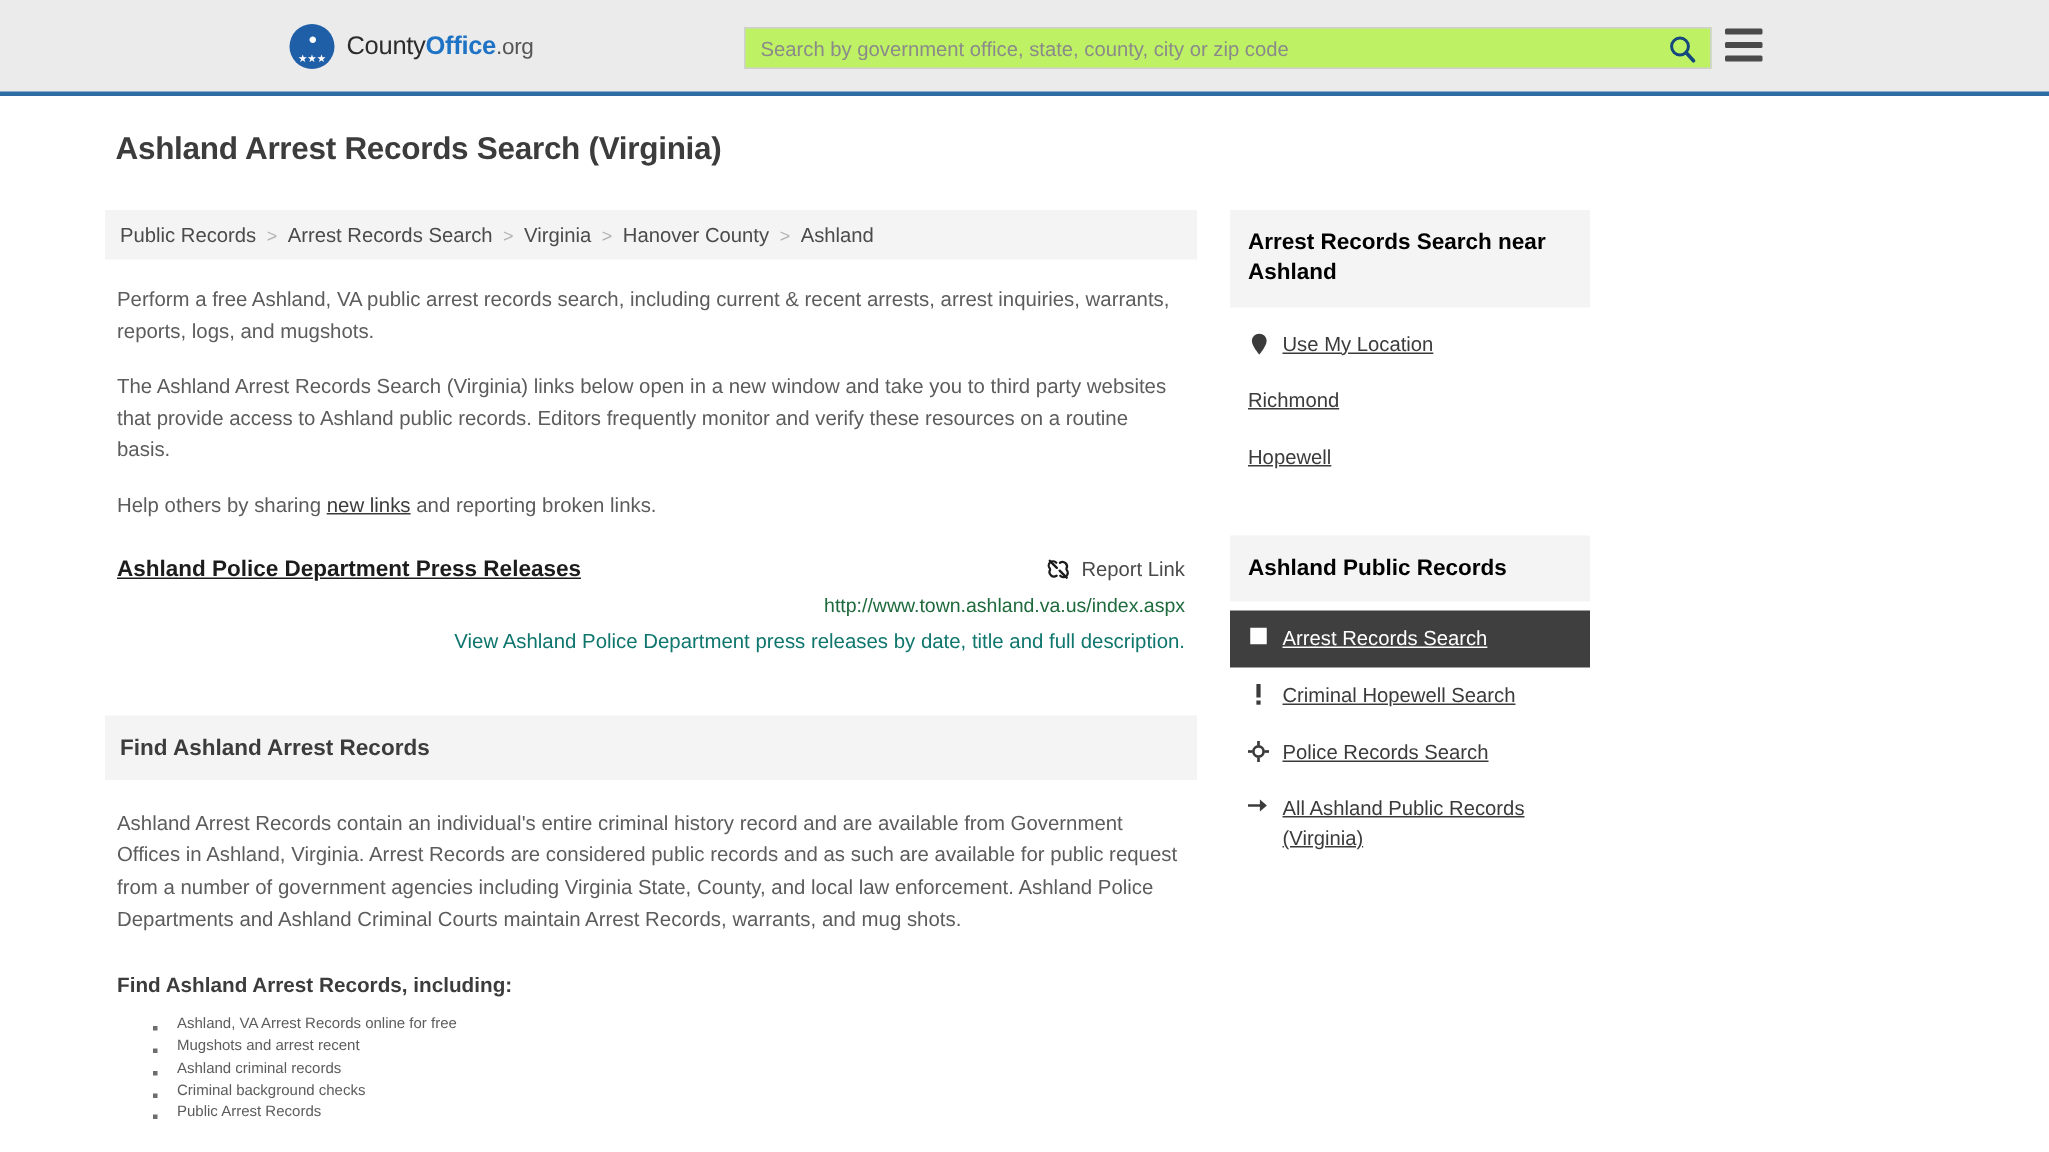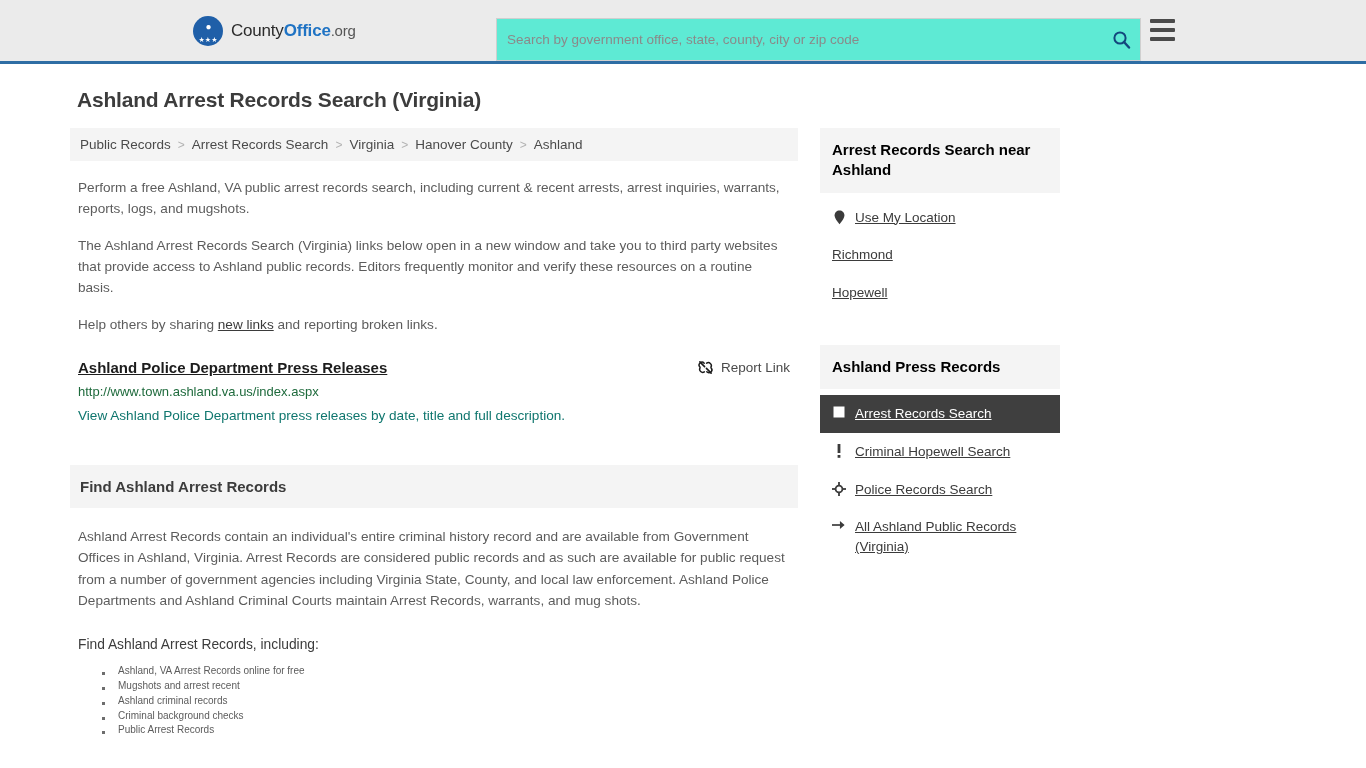--- a/index.html
+++ b/index.html
@@ -59,22 +59,22 @@
     letter-spacing: -0.2px;
   }
   .brand-text .b-county { color: #2b2b2b; }
   .brand-text .b-office { color: #1f73c4; font-weight: bold; }
   .brand-text .b-org { color: #555555; font-size: 15px; }
 
   .search-wrap {
     position: absolute;
     left: 496px;
     top: 18px;
-    width: 645px; height: 43px;
-    background: #5eead4;
+    width: 645px; height: 28px;
+    background: #bef264;
     border: 1px solid #cfcfcf;
     display: flex;
     align-items: center;
   }
   .search-input {
     flex: 1;
     border: none;
     outline: none;
     height: 26px;
     padding: 0 10px;
@@ -103,21 +103,21 @@
   }
 
   
   .page {
     width: 1130px;
     padding: 0;
     position: relative;
   }
   .container {
     width: 990px;
-    margin: 4px auto;
+    margin: 16px auto;
     padding-left: 0;
     display: flex;
     gap: 22px;
   }
   .page-title {
     width: 990px;
     margin: 0 auto;
     padding: 24px 0 12px 7px;
     font-size: 21px;
     font-weight: bold;
@@ -158,20 +158,21 @@
   .body-text p a {
     color: #3b3b3b;
     text-decoration: underline;
     font-weight: normal;
   }
 
   
   .result {
     padding: 8px 8px 0 8px;
     margin-top: 16px;
+    text-align: right;
   }
   .result-head {
     display: flex;
     align-items: flex-start;
     justify-content: space-between;
   }
   .result-title {
     font-size: 15px;
     font-weight: bold;
     color: #1c1c1c;
@@ -211,21 +212,21 @@
   }
   .section-body { padding: 0 8px; }
   .section-body p {
     font-size: 13.6px;
     line-height: 1.58;
     color: #5c5c5c;
     margin: 18px 0 0 0;
   }
   .section-body .sub-head {
     font-size: 13.8px;
-    font-weight: normal;
+    font-weight: bold;
     color: #3c3c3c;
     margin: 22px 0 0 0;
   }
   .bullets {
     margin: 9px 0 0 0;
     padding-left: 22px;
     list-style: none;
   }
   .bullets li {
     font-size: 10px;
@@ -384,21 +385,21 @@
         </li>
         <li class="side-item plain">
           <a href="#">Richmond</a>
         </li>
         <li class="side-item plain">
           <a href="#">Hopewell</a>
         </li>
       </ul>
 
       <div class="side-block">
-        <div class="side-head">Ashland Press Records</div>
+        <div class="side-head">Ashland Public Records</div>
         <ul class="side-list side-links">
 
           <li class="side-item active">
             <span class="ico">
               <svg width="12" height="12" viewBox="0 0 12 12">
                   <rect x="0.5" y="0.5" width="11" height="11" fill="#ffffff"></rect>
                 </svg>
             </span>
             <a href="#">Arrest Records Search</a>
           </li>

